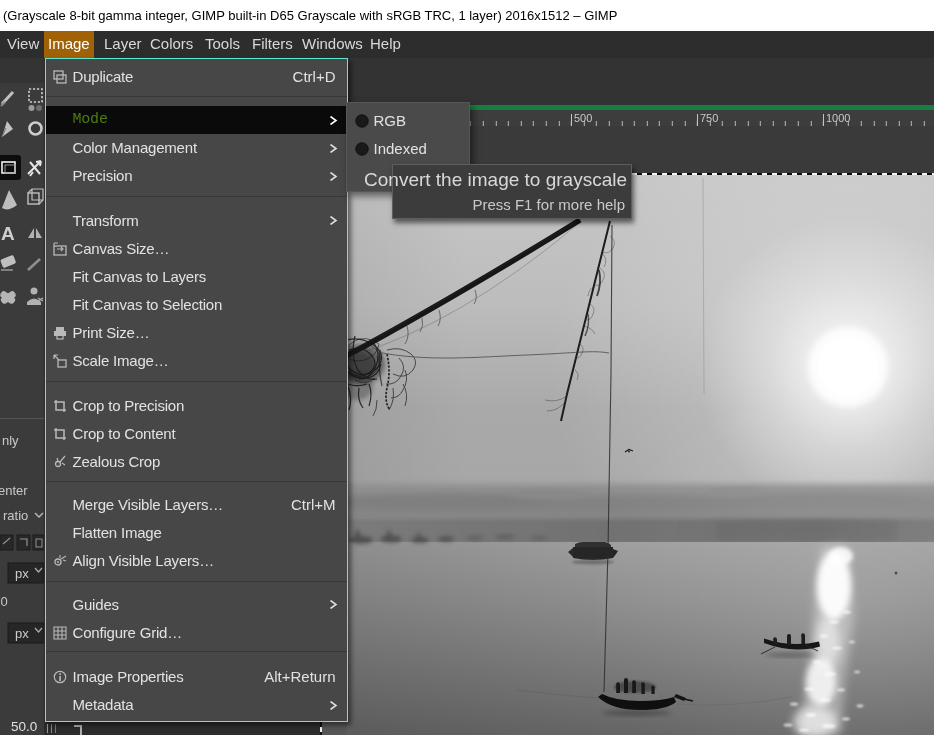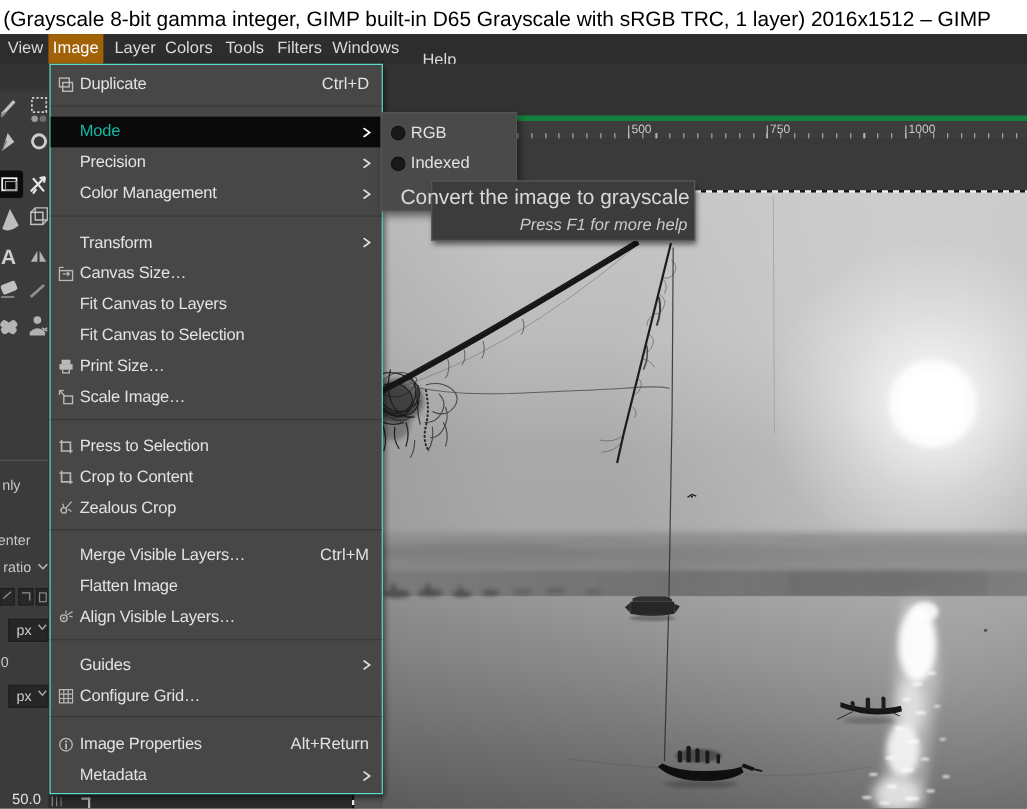--- a/index.html
+++ b/index.html
@@ -1,20 +1,20 @@
 <!DOCTYPE html>
 <html><head>
 <meta charset="utf-8">
 <style>
   html,body{margin:0;padding:0;}
   #root{position:relative;width:934px;height:735px;overflow:hidden;
         font-family:"Liberation Sans",sans-serif;background:#323232;}
   
   #titlebar{position:absolute;left:0;top:0;width:934px;height:31px;background:#ffffff;}
-  #titlebar span{position:absolute;left:3px;top:8px;font-size:19px;color:#000;white-space:pre;}
+  #titlebar span{position:absolute;left:3px;top:8px;font-size:13px;color:#000;white-space:pre;}
   
   #menubar{position:absolute;left:0;top:31px;width:934px;height:26.5px;background:#2d2d2d;}
   .mb{position:absolute;top:0;height:26.5px;line-height:26px;font-size:15px;color:#d9d9d9;white-space:pre;}
   #mbImage{background:#a16207;color:#ffffff;padding:0 4.5px;}
   
   #toolbox{position:absolute;left:0;top:57.5px;width:44px;height:677.5px;background:#3b3b3b;}
   
   #topbg{position:absolute;left:347px;top:57.5px;width:587px;height:47px;background:#333333;}
   #ruler{position:absolute;left:347px;top:104.5px;width:587px;height:21.5px;background:#3d3d3d;border-top:5px solid #15803d;box-sizing:border-box;}
   #surround{position:absolute;left:347px;top:126px;width:587px;height:48px;background:#3a3a3a;}
@@ -29,53 +29,53 @@
   #antsL{position:absolute;left:319.5px;top:722px;width:2px;height:13px;
         background:repeating-linear-gradient(180deg,#101010 0 5px,#f2f2f2 5px 10px);}
   
   #menu{position:absolute;left:44.5px;top:57.5px;width:303px;height:664.5px;background:#474747;
         border:1px solid #5eead4;box-sizing:border-box;box-shadow:3px 3px 5px rgba(0,0,0,.5);
         padding-top:4.5px;}
   .mi{position:relative;height:28px;line-height:28px;font-size:15px;color:#e2e2e2;white-space:pre;}
   .mi .lab{position:absolute;left:27px;top:0;letter-spacing:-0.2px;}
   .mi .sc{position:absolute;right:11px;top:0;}
   .mi .ic{position:absolute;left:7px;top:7px;width:14px;height:14px;}
-  .mi.hl{background:#0a0a0a;color:#14b8a6;}
+  .mi.hl{background:#0a0a0a;color:#4d7c0f;font-family:Liberation Mono, monospace;}
   .sep{height:1px;background:#383838;}
   .arrow{position:absolute;right:9px;top:9.5px;width:9px;height:9px;}
   .radio{position:absolute;left:8px;top:7px;width:14px;height:14px;}
   
   #submenu{position:absolute;left:345.5px;top:101.5px;width:124px;height:90px;background:#4a4a4a;
         border:1px solid #575757;box-sizing:border-box;box-shadow:3px 4px 7px rgba(0,0,0,.5);
         padding-top:4px;}
   .si{position:relative;height:28px;line-height:28px;font-size:15px;color:#e2e2e2;}
   .si .lab{position:absolute;left:27px;top:0;}
   .si.hl{background:#111111;color:#ffffff;}
   
   #tooltip{position:absolute;left:392px;top:163.5px;width:240px;height:55px;background:#3c3c3c;
         border:1px solid #5e5e5e;box-sizing:border-box;box-shadow:2px 4px 5px rgba(0,0,0,.55);}
   #tt1{position:absolute;right:4px;top:4px;font-size:19px;color:#d8d8d8;white-space:pre;}
-  #tt2{position:absolute;right:6px;top:31px;font-size:15px;font-style:italic;color:#c9c9c9;white-space:pre;}
+  #tt2{position:absolute;right:6px;top:31px;font-size:15px;color:#c9c9c9;white-space:pre;}
 </style>
 </head>
 <body>
 <div id="root">
   <div id="titlebar">
       <span>(Grayscale 8-bit gamma integer, GIMP built-in D65 Grayscale with sRGB TRC, 1 layer) 2016x1512 – GIMP</span>
     </div>
 
   <div id="menubar">
     <span class="mb" style="left:7px;">View</span>
     <span class="mb" id="mbImage" style="left:43.5px;">Image</span>
     <span class="mb" style="left:104px;text-align:center;">Layer</span>
     <span class="mb" style="left:150px;">Colors</span>
     <span class="mb" style="left:205px;">Tools</span>
     <span class="mb" style="left:252px;">Filters</span>
     <span class="mb" style="left:302px;">Windows</span>
-    <span class="mb" style="left:384px;margin-top:11px;">Help</span>
+    <span class="mb" style="left:370px;">Help</span>
   </div>
 
   <div id="topbg"></div>
   <div id="ruler">
     <div style="position:absolute;left:0;bottom:0;width:587px;height:5px;
          background:repeating-linear-gradient(90deg,#b9b9b9 0 1px,transparent 1px 12.6px);
          background-position:9.8px 0;"></div>
     <span class="rmaj" style="left:224px;"></span>
       <span class="rlab" style="left:227px;">500</span>
     <span class="rmaj" style="left:350px;"></span>
@@ -389,24 +389,24 @@
 
   <div id="menu">
     <div class="mi"><svg class="ic" viewBox="0 0 14 14">
           <rect x="1" y="1" width="9" height="8" fill="none" stroke="#b9b9b9" stroke-width="1.3"></rect>
           <rect x="4" y="5" width="9" height="8" fill="none" stroke="#b9b9b9" stroke-width="1.3"></rect>
         </svg><span class="lab">Duplicate</span><span class="sc">Ctrl+D</span></div>
     <div class="sep" style="margin:4.5px 0 9.5px 0;"></div>
     <div class="mi hl"><span class="lab">Mode</span><svg class="arrow" viewBox="0 0 9 9">
           <path d="M1.5,0.5 L7,4.5 L1.5,8.5" stroke="#ffffff" stroke-width="1.6" fill="none"></path>
         </svg></div>
+    <div class="mi"><span class="lab">Color Management</span><svg class="arrow" viewBox="0 0 9 9">
+          <path d="M1.5,0.5 L7,4.5 L1.5,8.5" stroke="#dddddd" stroke-width="1.6" fill="none"></path>
+        </svg></div>
     <div class="mi"><span class="lab">Precision</span><svg class="arrow" viewBox="0 0 9 9">
-          <path d="M1.5,0.5 L7,4.5 L1.5,8.5" stroke="#dddddd" stroke-width="1.6" fill="none"></path>
-        </svg></div>
-    <div class="mi"><span class="lab">Color Management</span><svg class="arrow" viewBox="0 0 9 9">
           <path d="M1.5,0.5 L7,4.5 L1.5,8.5" stroke="#dddddd" stroke-width="1.6" fill="none"></path>
         </svg></div>
     <div class="sep" style="margin:6px 0 9.5px 0;"></div>
     <div class="mi"><span class="lab">Transform</span><svg class="arrow" viewBox="0 0 9 9">
           <path d="M1.5,0.5 L7,4.5 L1.5,8.5" stroke="#dddddd" stroke-width="1.6" fill="none"></path>
         </svg></div>
     <div class="mi"><svg class="ic" viewBox="0 0 14 14">
           <rect x="1" y="4" width="12" height="9" fill="none" stroke="#b9b9b9" stroke-width="1.3"></rect>
           <path d="M4,7 l6,0 M8,5 l2,2 l-2,2" stroke="#b9b9b9" stroke-width="1.1" fill="none"></path>
           <path d="M1,1 l4,0 M1,1 l0,3" stroke="#b9b9b9" stroke-width="1.1"></path>
@@ -418,21 +418,21 @@
           <rect x="1" y="5" width="12" height="5" fill="#b9b9b9"></rect>
           <rect x="4" y="9" width="6" height="4" fill="none" stroke="#b9b9b9" stroke-width="1.2"></rect>
         </svg><span class="lab">Print Size…</span></div>
     <div class="mi"><svg class="ic" viewBox="0 0 14 14">
           <path d="M1,1 l4,0 M1,1 l0,4 M1,1 l5,5" stroke="#b9b9b9" stroke-width="1.2" fill="none"></path>
           <rect x="5" y="6" width="8" height="7" fill="none" stroke="#b9b9b9" stroke-width="1.3"></rect>
         </svg><span class="lab">Scale Image…</span></div>
     <div class="sep" style="margin:6px 0 10px 0;"></div>
     <div class="mi"><svg class="ic" viewBox="0 0 14 14">
           <path d="M3,1 L3,11 L13,11 M1,3 L11,3 L11,13" fill="none" stroke="#b9b9b9" stroke-width="1.5"></path>
-        </svg><span class="lab">Press to Selection</span></div>
+        </svg><span class="lab">Crop to Precision</span></div>
     <div class="mi"><svg class="ic" viewBox="0 0 14 14">
           <path d="M3,1 L3,11 L13,11 M1,3 L11,3 L11,13" fill="none" stroke="#b9b9b9" stroke-width="1.5"></path>
         </svg><span class="lab">Crop to Content</span></div>
     <div class="mi"><svg class="ic" viewBox="0 0 14 14">
           <circle cx="5" cy="9" r="2.5" fill="none" stroke="#b9b9b9" stroke-width="1.3"></circle>
           <path d="M7,7 L12,1 M9,8 l3,2 M5,6 l-1,-3" stroke="#b9b9b9" stroke-width="1.2" fill="none"></path>
         </svg><span class="lab">Zealous Crop</span></div>
     <div class="sep" style="margin:5px 0 9.5px 0;"></div>
     <div class="mi"><span class="lab">Merge Visible Layers…</span><span class="sc">Ctrl+M</span></div>
     <div class="mi"><span class="lab">Flatten Image</span></div>

